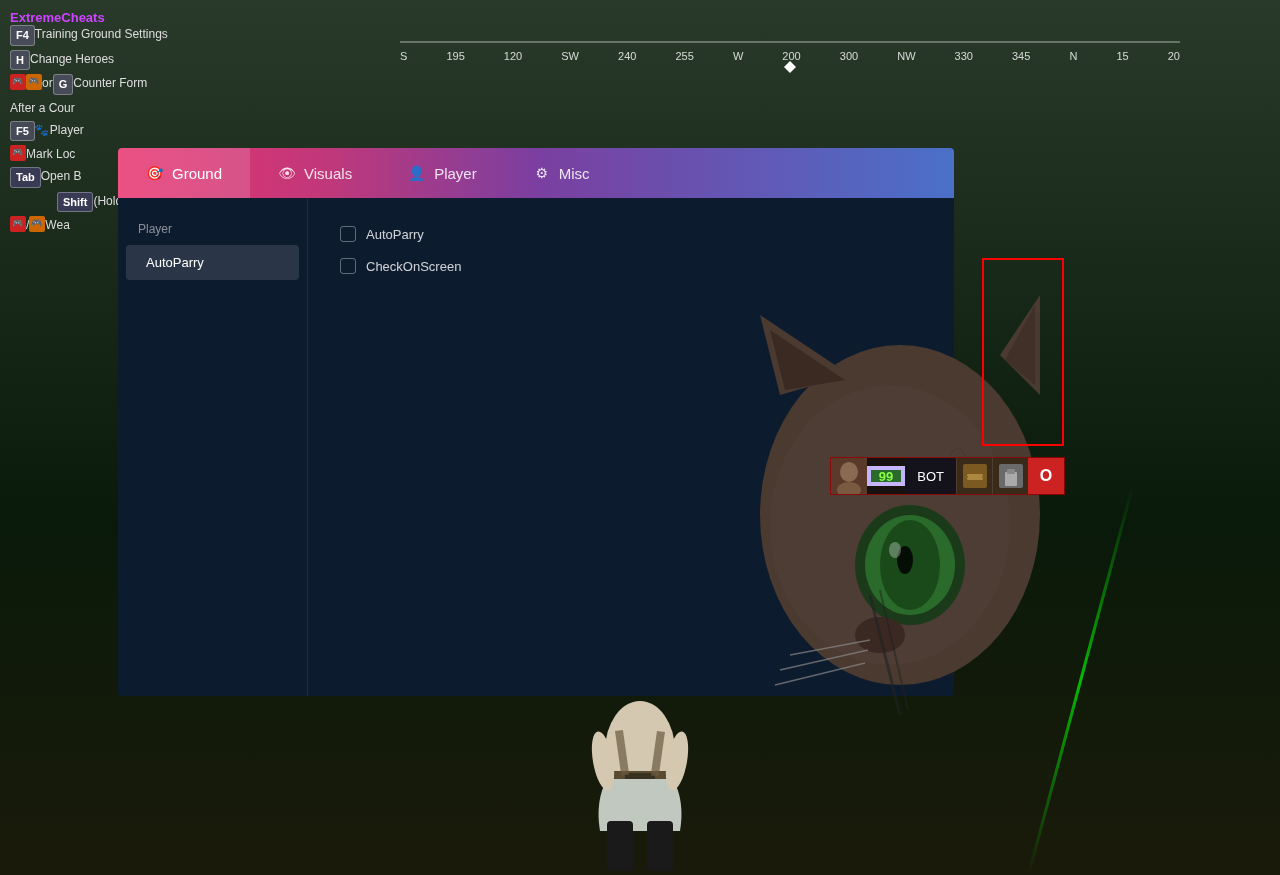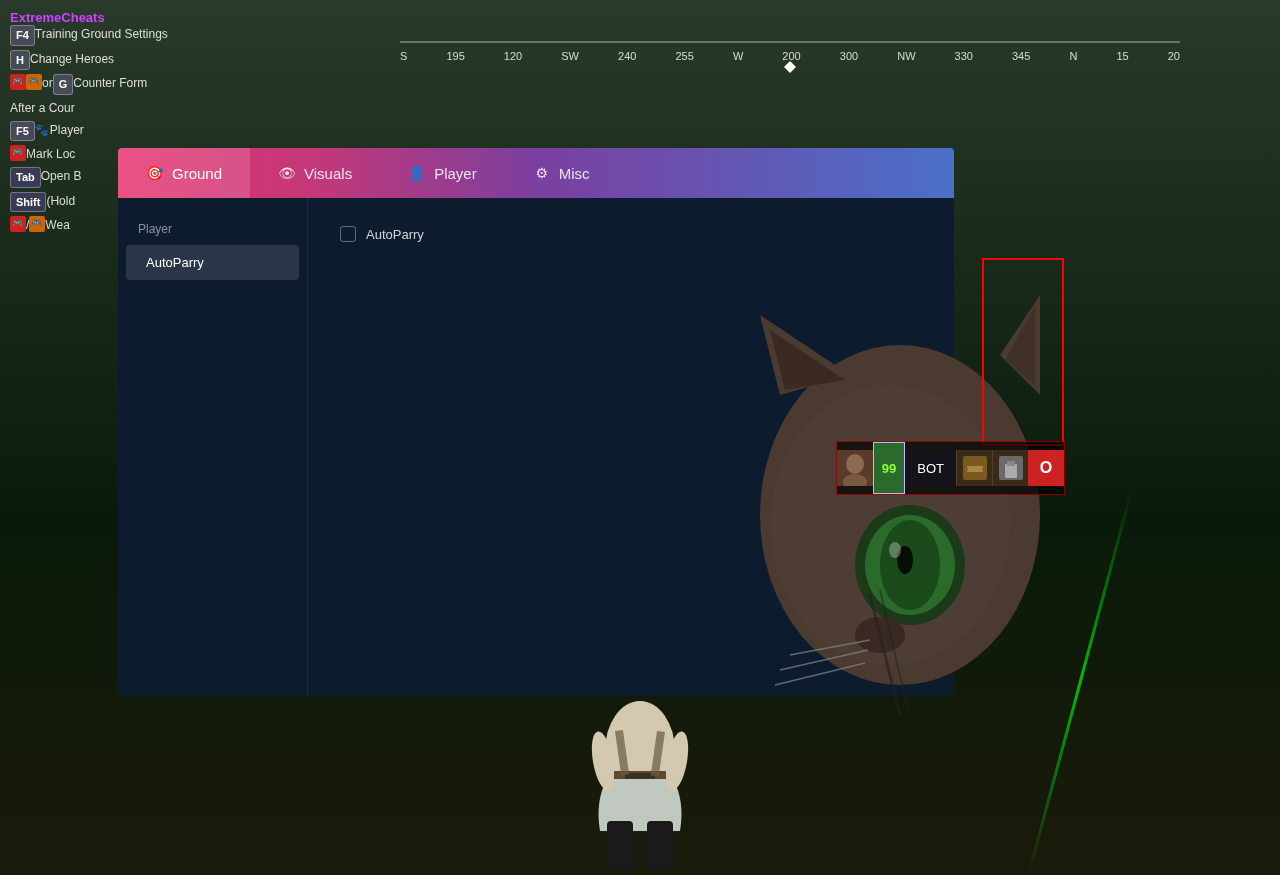--- a/index.html
+++ b/index.html
@@ -85,21 +85,21 @@
       border: 1px solid rgba(255,255,255,0.3);
       border-radius: 3px;
       padding: 1px 5px;
       font-size: 11px;
       font-weight: bold;
       color: white;
       min-width: 20px;
       text-align: center;
     }
     .key-badge.tab { background: rgba(60,60,90,0.9); }
-    .key-badge.shift { background: rgba(60,60,90,0.9); }
+    .key-badge.shift { background: rgba(60,60,90,0.9); margin-left: 47px; }
     .icon-small {
       width: 16px;
       height: 16px;
       border-radius: 2px;
       display: inline-flex;
       align-items: center;
       justify-content: center;
       font-size: 9px;
     }
     .icon-red { background: #cc2222; }
@@ -242,24 +242,24 @@
       font-size: 10px;
       color: white;
       overflow: hidden;
     }
     .bot-level {
       background: #2a6a2a;
       color: #88ff44;
       font-size: 13px;
       font-weight: bold;
       padding: 0 8px;
-      height: 52px;
-      display: flex;
-      align-items: center;
-      border: 1px solid #c4b5fd;
+      height: 20px;
+      display: flex;
+      align-items: center;
+      border: 4px solid #c4b5fd;
     }
     .bot-name {
       color: white;
       font-size: 13px;
       padding: 4px 12px;
       height: 36px;
       display: flex;
       align-items: center;
       background: rgba(20,20,30,0.9);
     }
@@ -431,20 +431,24 @@
     <div class="sidebar">
       <div class="sidebar-category">Player</div>
       <div class="sidebar-item active">AutoParry</div>
     </div>
 
     <div class="content-area">
       <div class="checkbox-row">
         <div class="checkbox-box"></div>
         <span class="checkbox-label">AutoParry</span>
       </div>
+      <div class="checkbox-row">
+        <div class="checkbox-box"></div>
+        <span class="checkbox-label">CheckOnScreen</span>
+      </div>
     </div>
   </div>
 </div>
 
 <div class="detection-box"></div>
 
 <div class="cat-overlay">
   <svg viewBox="0 0 300 420" xmlns="http://www.w3.org/2000/svg" width="300" height="420">
 
     <ellipse cx="150" cy="220" rx="140" ry="170" fill="#4a3a30"></ellipse>

